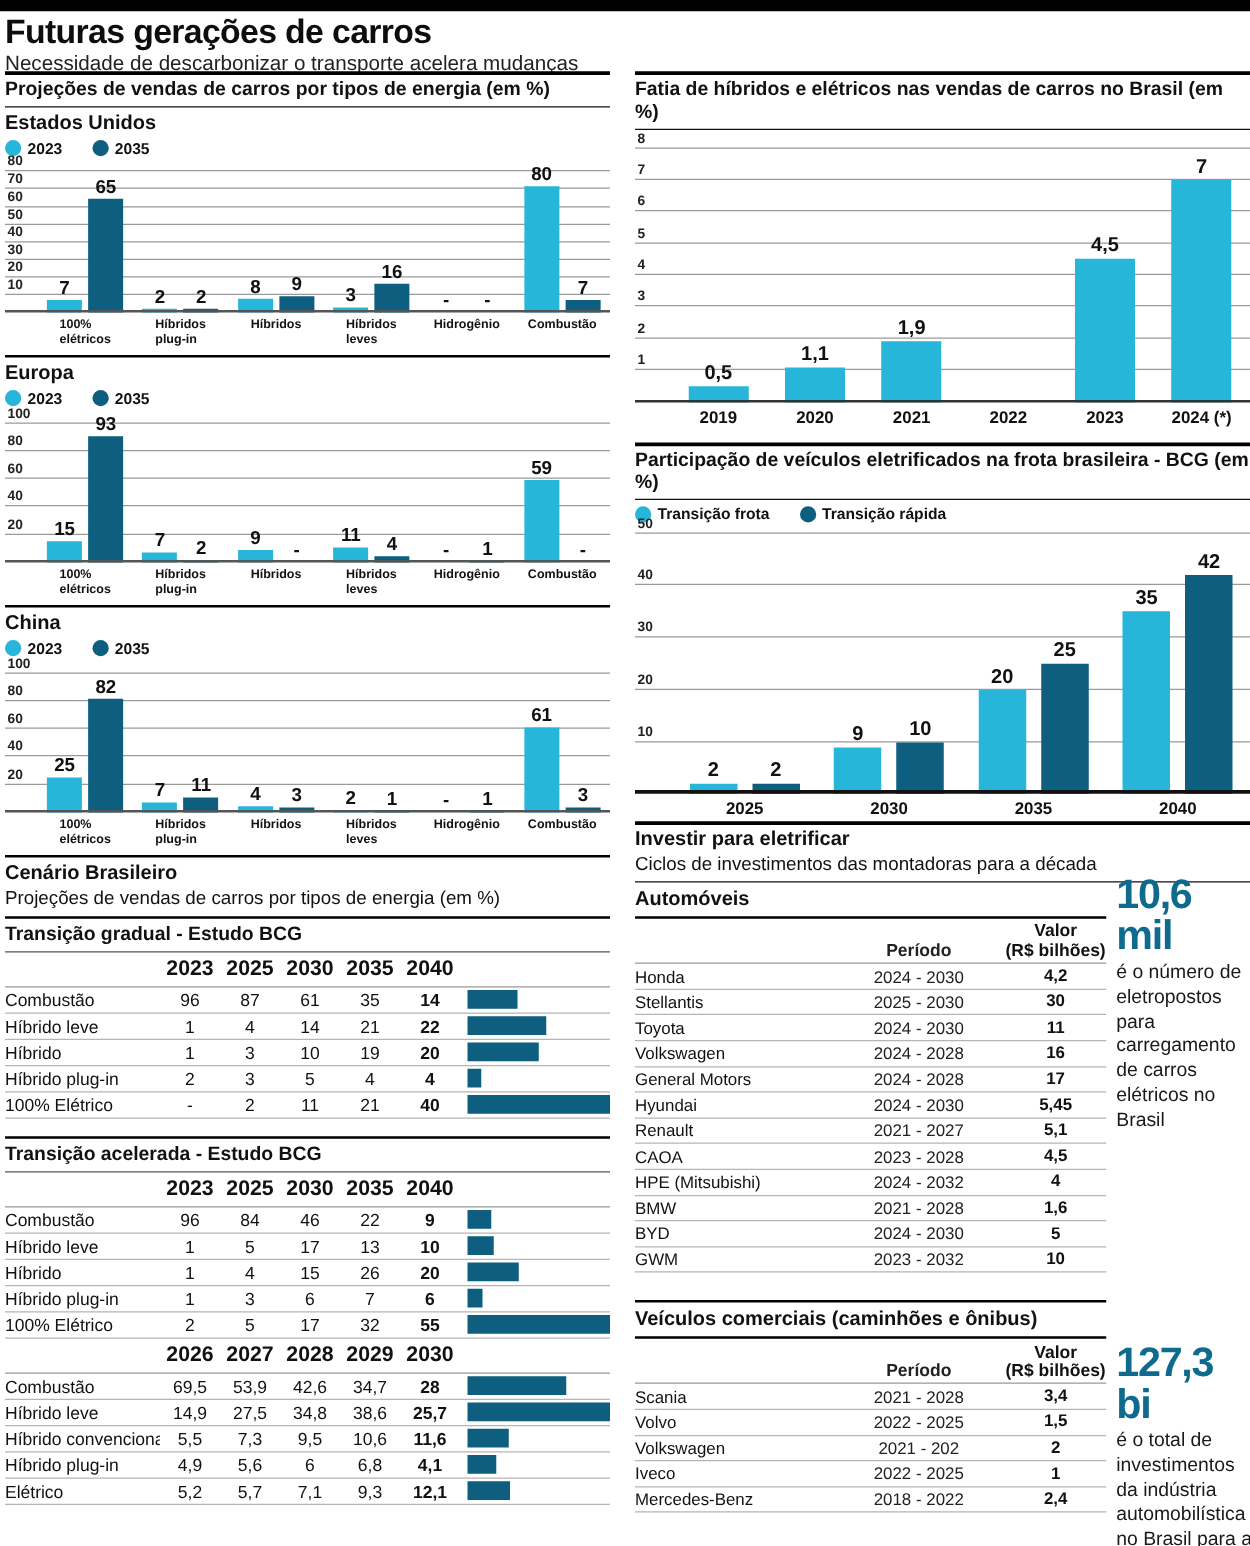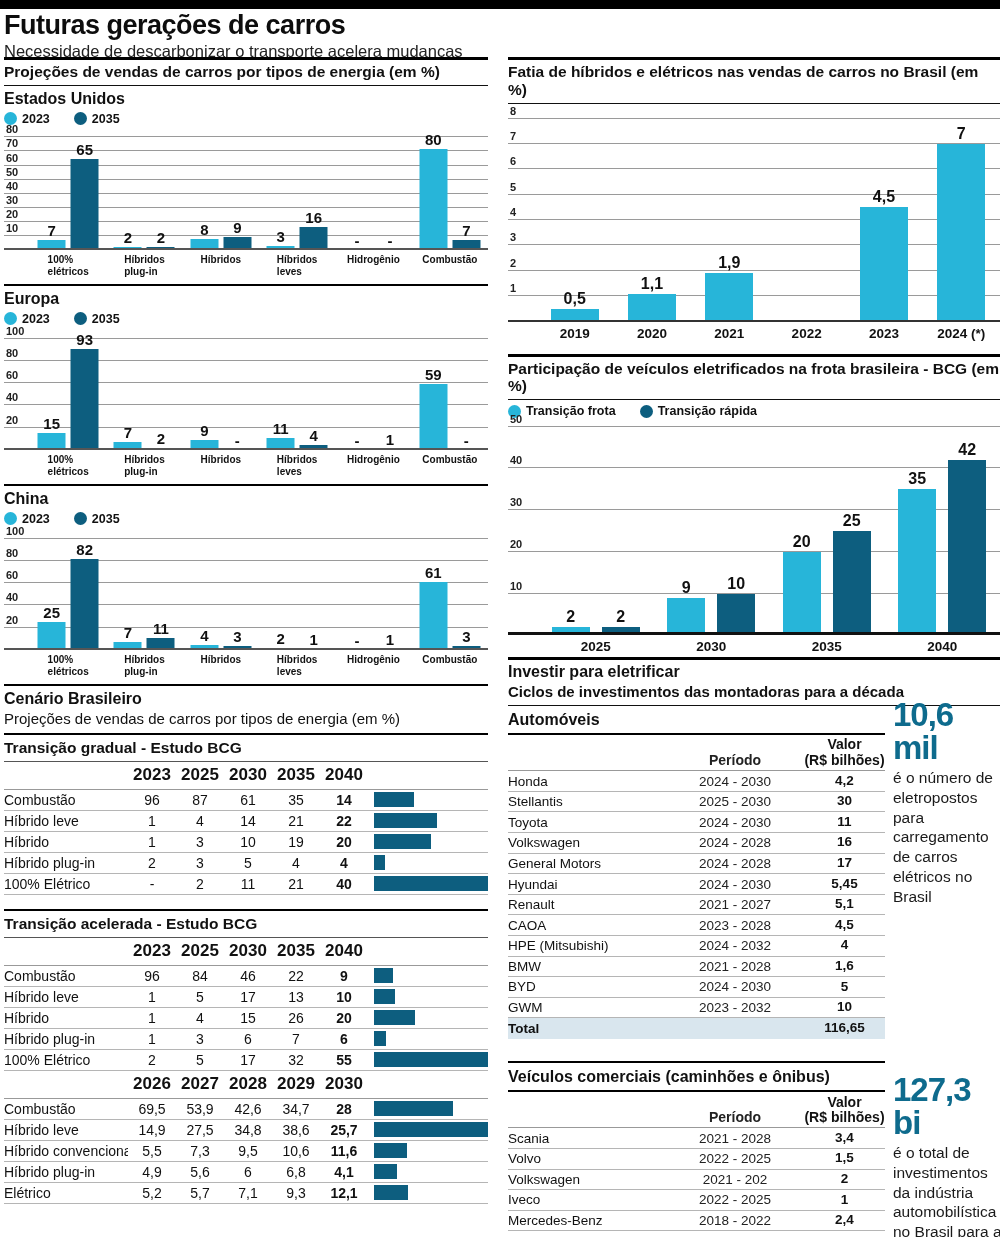--- a/index.html
+++ b/index.html
@@ -68,21 +68,21 @@
         height:20px;border-bottom:1px solid #b5b5b5;font-size:14px;}
   .trow.thead{height:27px;font-size:17px;font-weight:bold;border-bottom:1px solid #999;}
   .tyear,.tval{text-align:center;}
   .tval.last{font-weight:bold;}
   .tlabel{white-space:nowrap;overflow:hidden;}
   .tbar{padding-left:6px;}
   .hbar{height:15px;background:#0d5e7f;}
 
   .invest-head{border-top:3px solid #000;border-bottom:1.5px solid #111;margin-top:6px;padding:3px 0 5px;}
   .inv-title{font-size:16px;font-weight:bold;}
-  .inv-sub{font-size:15px;margin-top:2px;font-weight:bold;}
+  .inv-sub{font-size:15px;margin-top:2px;}
   .subsec-r{border-bottom:2.5px solid #000;font-weight:bold;font-size:16px;padding:5px 0 4px;width:377px;}
   .subsec-r.vtop{border-top:2.5px solid #000;margin-top:22px;}
   .rtable{width:377px;}
   .rrow{display:grid;grid-template-columns:158px 138px 81px;align-items:center;
         height:19.6px;border-bottom:1px solid #b5b5b5;font-size:13.5px;}
   .rrow.rhead{height:33px;font-weight:bold;font-size:14px;border-bottom:1px solid #999;align-items:end;padding-bottom:2px;}
   .rrow .rperiod{text-align:center;color:#222;}
   .rrow .rval{text-align:center;font-weight:bold;white-space:pre-line;line-height:1.1;}
   .rrow.total{background:#d9e6ee;font-weight:bold;border-bottom:none;height:21px;}
 
@@ -878,25 +878,20 @@
       <div class="rrow">
         <div class="rname">BYD</div>
         <div class="rperiod">2024 - 2030</div>
         <div class="rval">5</div>
       </div>
       <div class="rrow">
         <div class="rname">GWM</div>
         <div class="rperiod">2023 - 2032</div>
         <div class="rval">10</div>
       </div>
-      <div class="rrow total">
-        <div class="rname">Total</div>
-        <div class="rperiod"></div>
-        <div class="rval">116,65</div>
-      </div>
     </div>
 
   <div class="subsec-r vtop">Veículos comerciais (caminhões e ônibus)</div>
   <div class="rtable">
       <div class="rrow rhead">
         <div class="rname"></div>
         <div class="rperiod">Período</div>
         <div class="rval">Valor
 (R$ bilhões)</div>
       </div>

